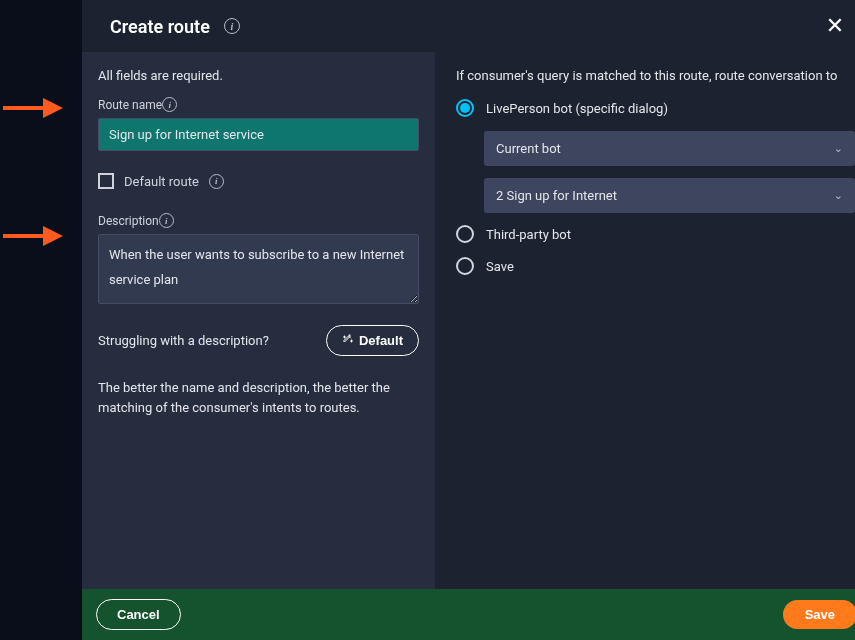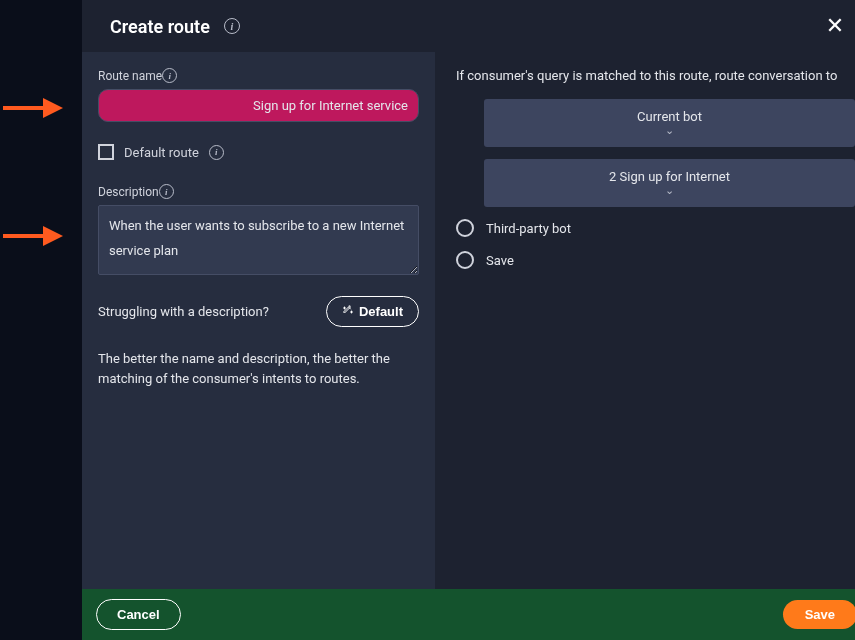--- a/index.html
+++ b/index.html
@@ -123,28 +123,27 @@
       display: flex;
       align-items: center;
       margin-bottom: 6px;
     }
     .field-label {
       font-size: 12px;
       color: #d0d3dc;
     }
     .text-input {
       width: 100%;
-      background: #be185d;
+      background: #0f766e;
       border: 1px solid #454d65;
       color: #e4e6eb;
       font-size: 13px;
       padding: 8px 10px;
-      border-radius: 10px;
+      border-radius: 2px;
       font-family: inherit;
-      text-align: right;
     }
     .textarea-input {
       width: 100%;
       background: #323a50;
       border: 1px solid #454d65;
       color: #e4e6eb;
       font-size: 13px;
       padding: 8px 10px;
       border-radius: 2px;
       font-family: inherit;
@@ -237,21 +236,20 @@
       width: 100%;
       background: #3d455f;
       border-radius: 3px;
       padding: 10px 12px;
       font-size: 13px;
       color: #e4e6eb;
       cursor: pointer;
       display: flex;
       justify-content: space-between;
       align-items: center;
-      flex-direction: column;
     }
     .chevron {
       font-size: 11px;
       color: #b8bcc9;
     }
     .dialog-footer {
       display: flex;
       justify-content: space-between;
       align-items: center;
       padding: 10px 14px 10px 14px;
@@ -290,20 +288,21 @@
       <span class="dialog-title">Create route</span>
       <span class="info-icon">i</span>
     </div>
     <button class="close-btn">
       <span>✕</span>
     </button>
   </div>
 
   <div class="dialog-body">
     <div class="left-panel">
+      <div class="required-text">All fields are required.</div>
 
       <div class="field-label-row">
         <span class="field-label">Route name</span>
         <span class="info-icon info-icon-sm">i</span>
       </div>
       <input class="text-input" value="Sign up for Internet service" style="">
 
       <div class="checkbox-row">
         <span class="fake-checkbox"></span>
         <span class="field-label" style="font-size:13px">Default route</span>
@@ -332,20 +331,26 @@
           <span>Default</span>
         </button>
       </div>
 
       <div class="hint-text">The better the name and description, the better the matching of the consumer's intents to routes.</div>
     </div>
 
     <div class="right-panel">
       <div class="rp-text">If consumer's query is matched to this route, route conversation to</div>
 
+      <div class="radio-row">
+        <span class="radio-outer selected">
+          <span class="radio-inner"></span>
+        </span>
+        <span class="radio-label">LivePerson bot (specific dialog)</span>
+      </div>
 
       <div class="select-wrap first">
         <div class="fake-select">
           <span>Current bot</span>
           <span class="chevron">⌄</span>
         </div>
       </div>
       <div class="select-wrap">
         <div class="fake-select">
           <span>2 Sign up for Internet</span>

